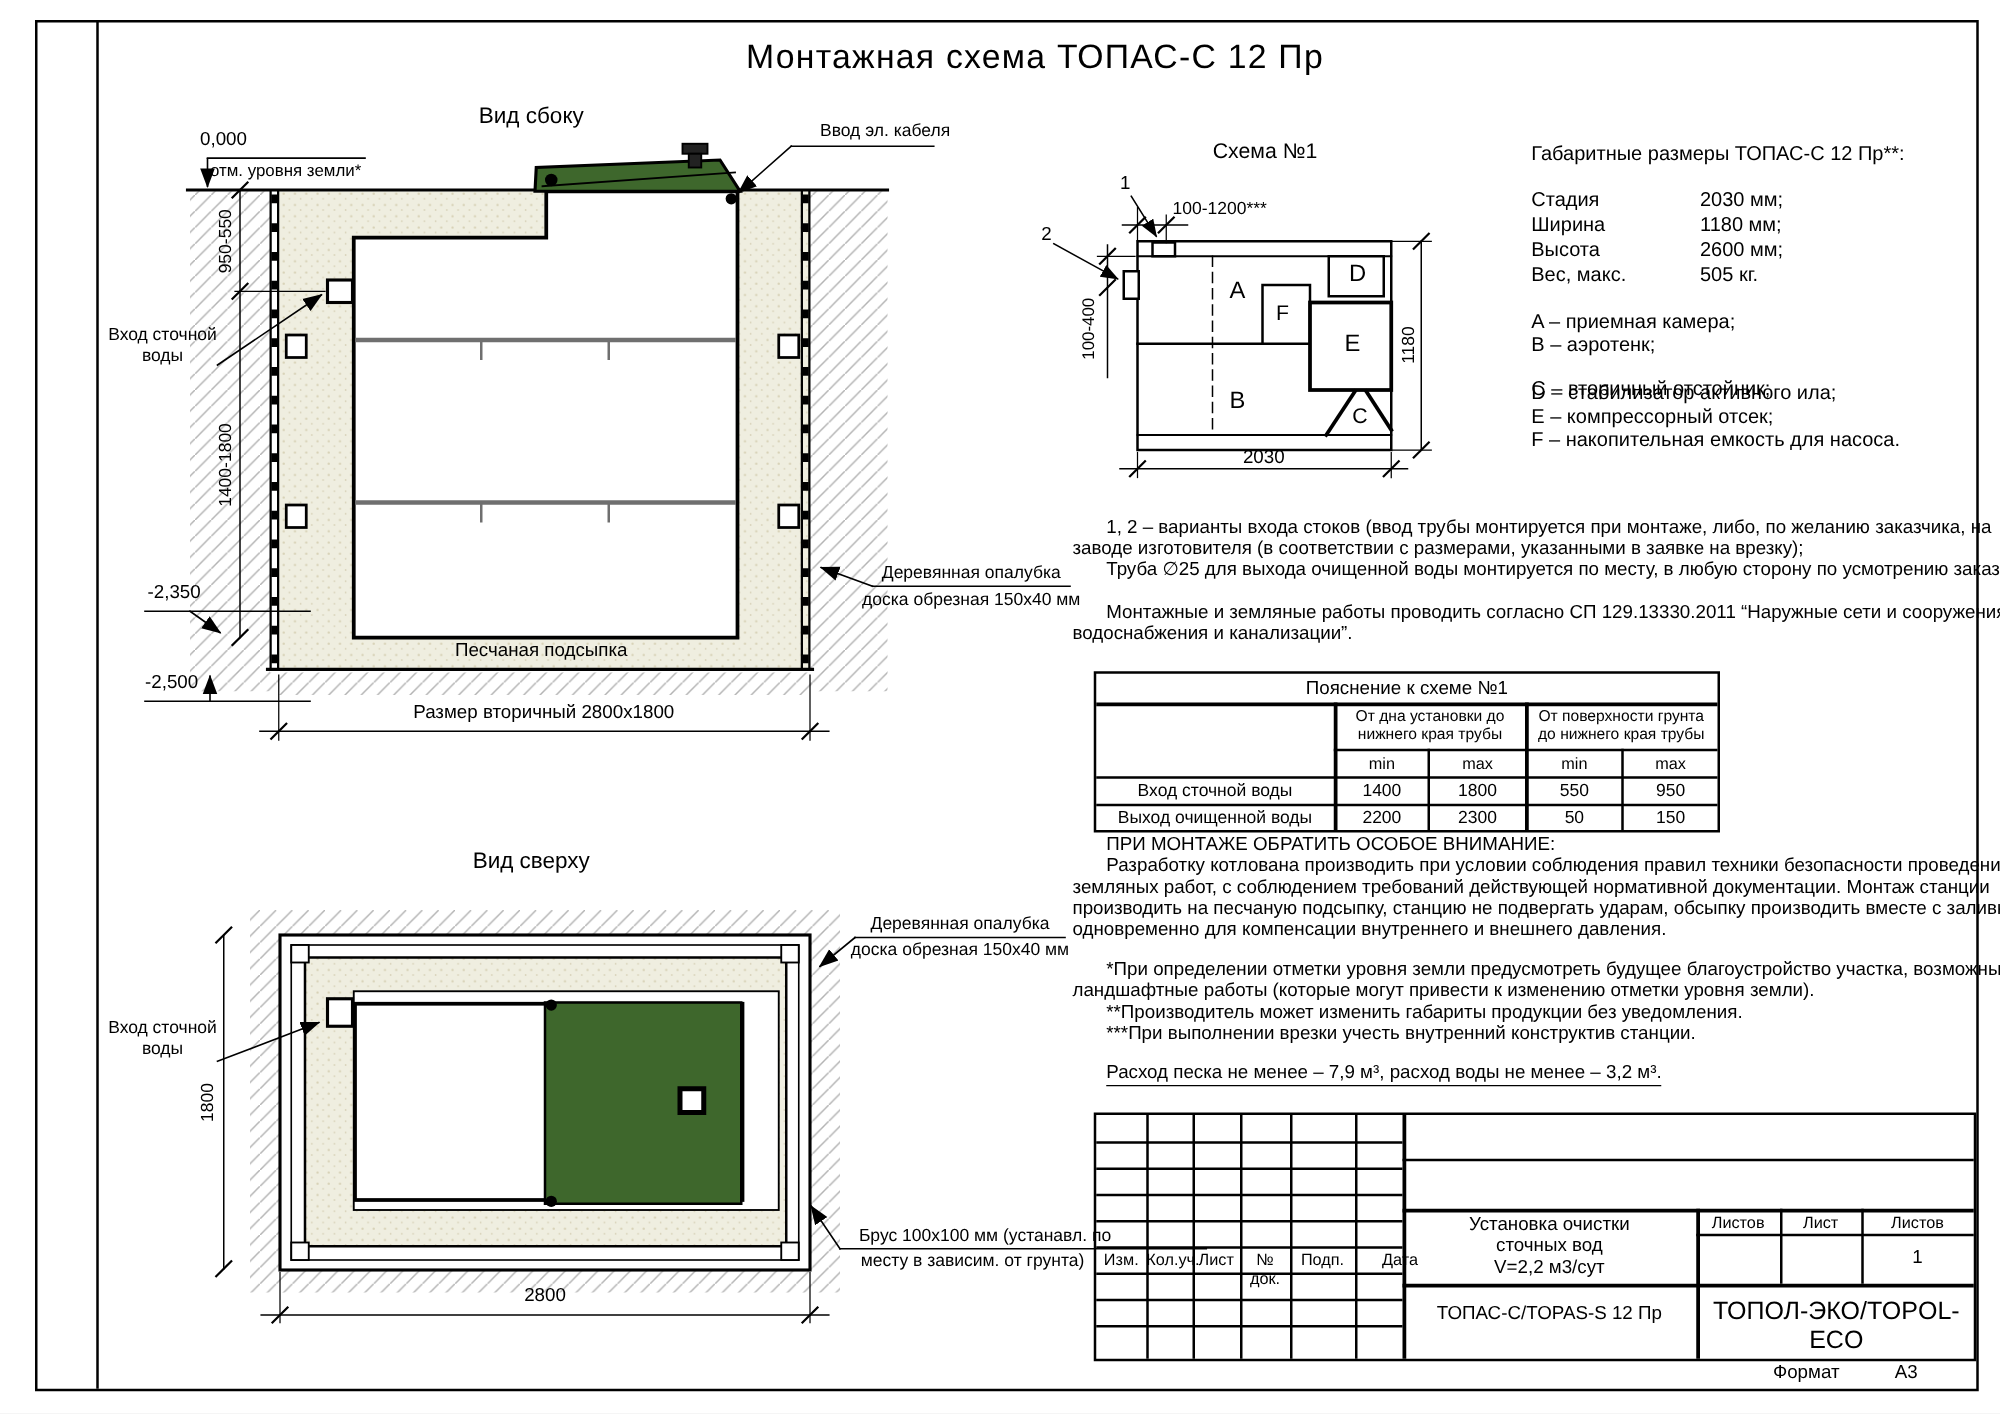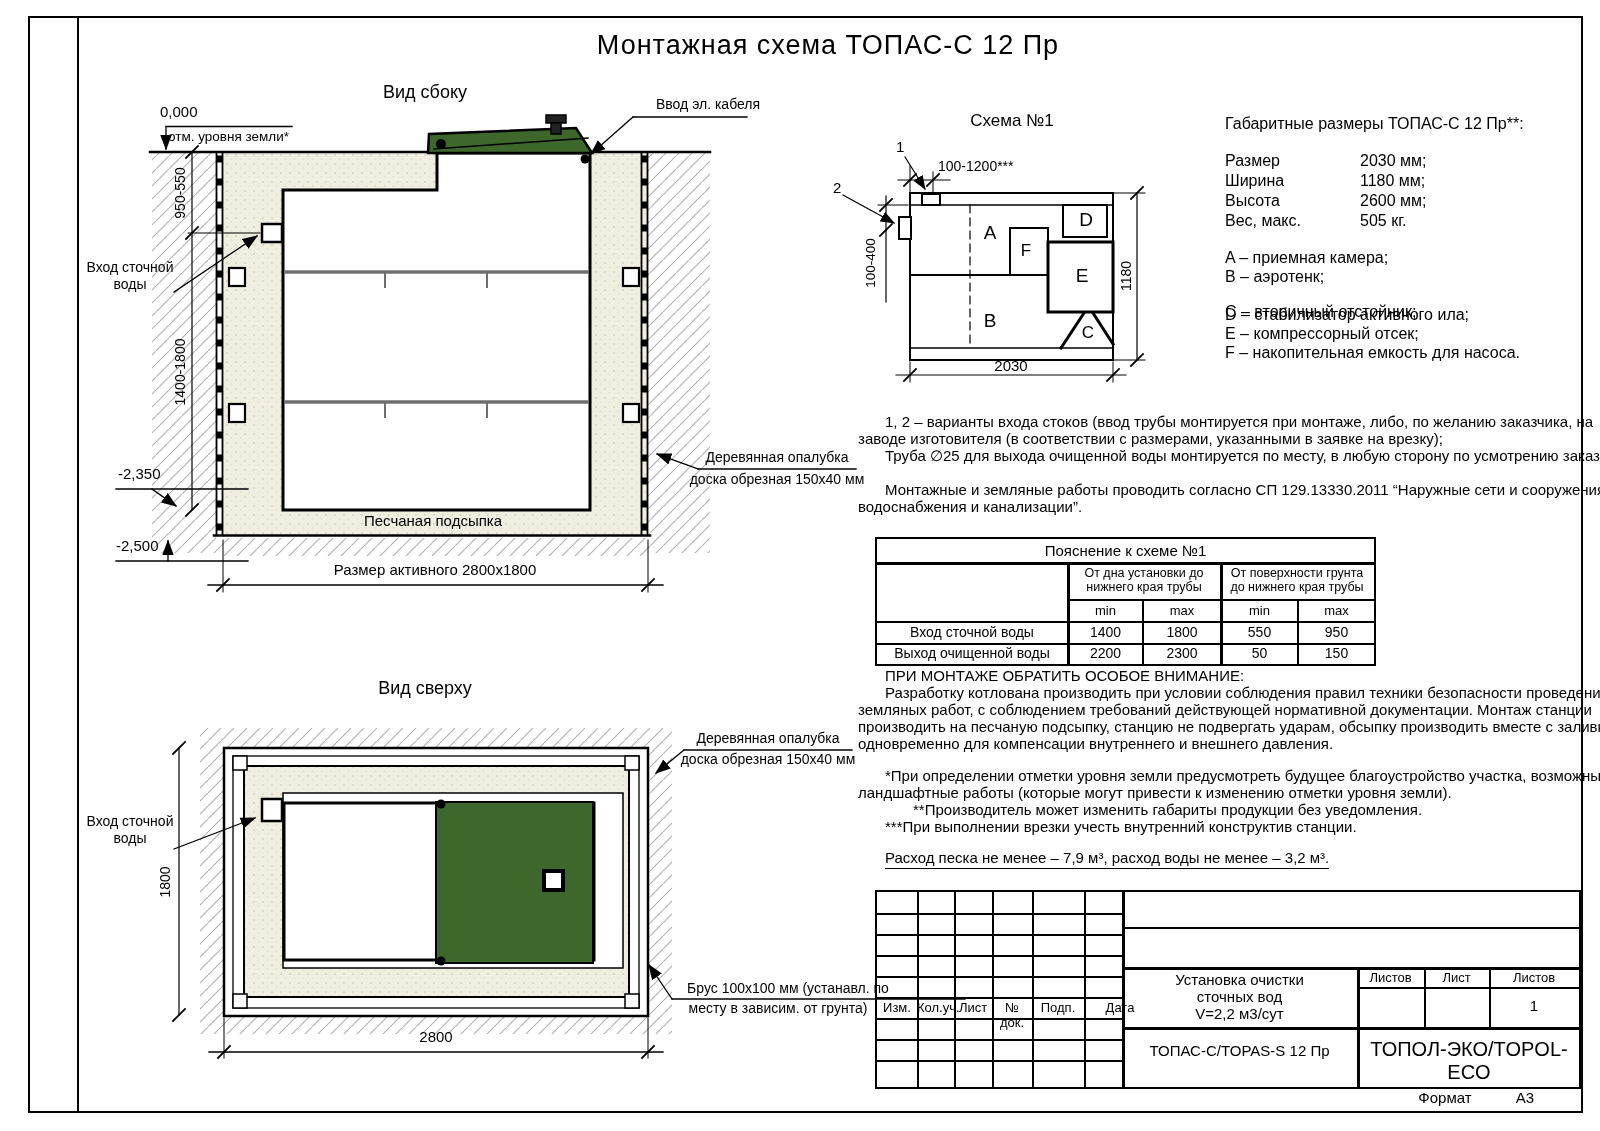--- a/index.html
+++ b/index.html
@@ -171,21 +171,21 @@
   <div class="lbl f15" style="left:160px;top:104px;">0,000</div>
   <div class="lbl f135" style="left:168px;top:129px;">отм. уровня земли*</div>
   <div class="lbl f14" style="left:636px;top:97px;margin-left:20px;">Ввод эл. кабеля</div>
   <div class="lbl rot f14" style="left:181px;top:193px;">950-550</div>
   <div class="lbl rot f14" style="left:181px;top:372px;">1400-1800</div>
   <div class="lbl f15" style="left:118px;top:466px;">-2,350</div>
   <div class="lbl f15" style="left:116px;top:538px;">-2,500</div>
   <div class="lbl c f14" style="left:130px;top:260px;">Вход сточной</div>
   <div class="lbl c f14" style="left:130px;top:277px;">воды</div>
   <div class="lbl c f15" style="left:433px;top:513px;">Песчаная подсыпка</div>
-  <div class="lbl c f15" style="left:435px;top:562px;">Размер активного 2800х1800</div>
+  <div class="lbl c f15" style="left:435px;top:562px;">Размер вторичный 2800х1800</div>
   <div class="lbl c f14" style="left:777px;top:450px;">Деревянная опалубка</div>
   <div class="lbl c f14" style="left:777px;top:472px;">доска обрезная 150х40 мм</div>
 
   <div class="lbl c f18" style="left:425px;top:678px;">Вид сверху</div>
   <div class="lbl c f14" style="left:130px;top:814px;">Вход сточной</div>
   <div class="lbl c f14" style="left:130px;top:831px;">воды</div>
   <div class="lbl rot f14" style="left:166px;top:882px;">1800</div>
   <div class="lbl c f15" style="left:436px;top:1029px;">2800</div>
   <div class="lbl c f14" style="left:768px;top:731px;">Деревянная опалубка</div>
   <div class="lbl c f14" style="left:768px;top:752px;">доска обрезная 150х40 мм</div>
@@ -200,21 +200,21 @@
   <div class="lbl rot f14" style="left:1127px;top:276px;">1180</div>
   <div class="lbl c f15" style="left:1011px;top:358px;">2030</div>
   <div class="lbl c f19" style="left:990px;top:222px;">A</div>
   <div class="lbl c f19" style="left:990px;top:310px;">B</div>
   <div class="lbl c f17" style="left:1088px;top:323px;">C</div>
   <div class="lbl c f19" style="left:1086px;top:209px;">D</div>
   <div class="lbl c f19" style="left:1082px;top:265px;">E</div>
   <div class="lbl c f17" style="left:1026px;top:241px;">F</div>
 
   <div class="lbl f16" style="left:1225px;top:115px;">Габаритные размеры ТОПАС-С 12 Пр**:</div>
-  <div class="lbl f16" style="left:1225px;top:152px;">Размер</div>
+  <div class="lbl f16" style="left:1225px;top:152px;">Стадия</div>
   <div class="lbl f16" style="left:1360px;top:152px;">2030 мм;</div>
   <div class="lbl f16" style="left:1225px;top:172px;">Ширина</div>
   <div class="lbl f16" style="left:1360px;top:172px;">1180 мм;</div>
   <div class="lbl f16" style="left:1225px;top:192px;">Высота</div>
   <div class="lbl f16" style="left:1360px;top:192px;">2600 мм;</div>
   <div class="lbl f16" style="left:1225px;top:212px;">Вес, макс.</div>
   <div class="lbl f16" style="left:1360px;top:212px;">505 кг.</div>
   <div class="lbl f16" style="left:1225px;top:249px;">A – приемная камера;</div>
   <div class="lbl f16" style="left:1225px;top:268px;">B – аэротенк;</div>
   <div class="lbl f16" style="left:1225px;top:287px;margin-top:16px;">C – вторичный отстойник;</div>
@@ -257,21 +257,21 @@
   </div>
 
   <div class="lbl f15" style="left:885px;top:668px;">ПРИ МОНТАЖЕ ОБРАТИТЬ ОСОБОЕ ВНИМАНИЕ:</div>
   <div class="lbl f15" style="left:885px;top:685px;">Разработку котлована производить при условии соблюдения правил техники безопасности проведения</div>
   <div class="lbl f15" style="left:858px;top:702px;">земляных работ, с соблюдением требований действующей нормативной документации. Монтаж станции</div>
   <div class="lbl f15" style="left:858px;top:719px;">производить на песчаную подсыпку, станцию не подвергать ударам, обсыпку производить вместе с заливкой</div>
   <div class="lbl f15" style="left:858px;top:736px;">одновременно для компенсации внутреннего и внешнего давления.</div>
 
   <div class="lbl f15" style="left:885px;top:768px;">*При определении отметки уровня земли предусмотреть будущее благоустройство участка, возможные</div>
   <div class="lbl f15" style="left:858px;top:785px;">ландшафтные работы (которые могут привести к изменению отметки уровня земли).</div>
-  <div class="lbl f15" style="left:913px;top:802px;">**Производитель может изменить габариты продукции без уведомления.</div>
+  <div class="lbl f15" style="left:885px;top:802px;">**Производитель может изменить габариты продукции без уведомления.</div>
   <div class="lbl f15" style="left:885px;top:819px;">***При выполнении врезки учесть внутренний конструктив станции.</div>
 
   <div class="lbl f15 und" style="left:885px;top:850px;">Расход песка не менее – 7,9 м³, расход воды не менее – 3,2 м³.</div>
 
   <div style="position:absolute;left:875px;top:890px;width:702px;height:195px;border:2.5px solid #000;">
     <div class="vl" style="left:40px;top:0;height:195px;"></div>
     <div class="vl" style="left:77px;top:0;height:195px;"></div>
     <div class="vl" style="left:115px;top:0;height:195px;"></div>
     <div class="vl" style="left:155px;top:0;height:195px;"></div>
     <div class="vl" style="left:207px;top:0;height:195px;"></div>

